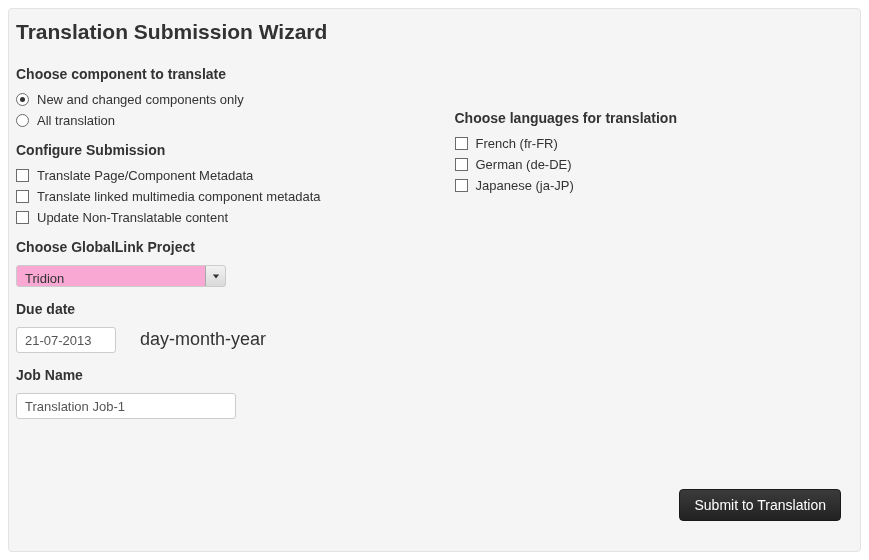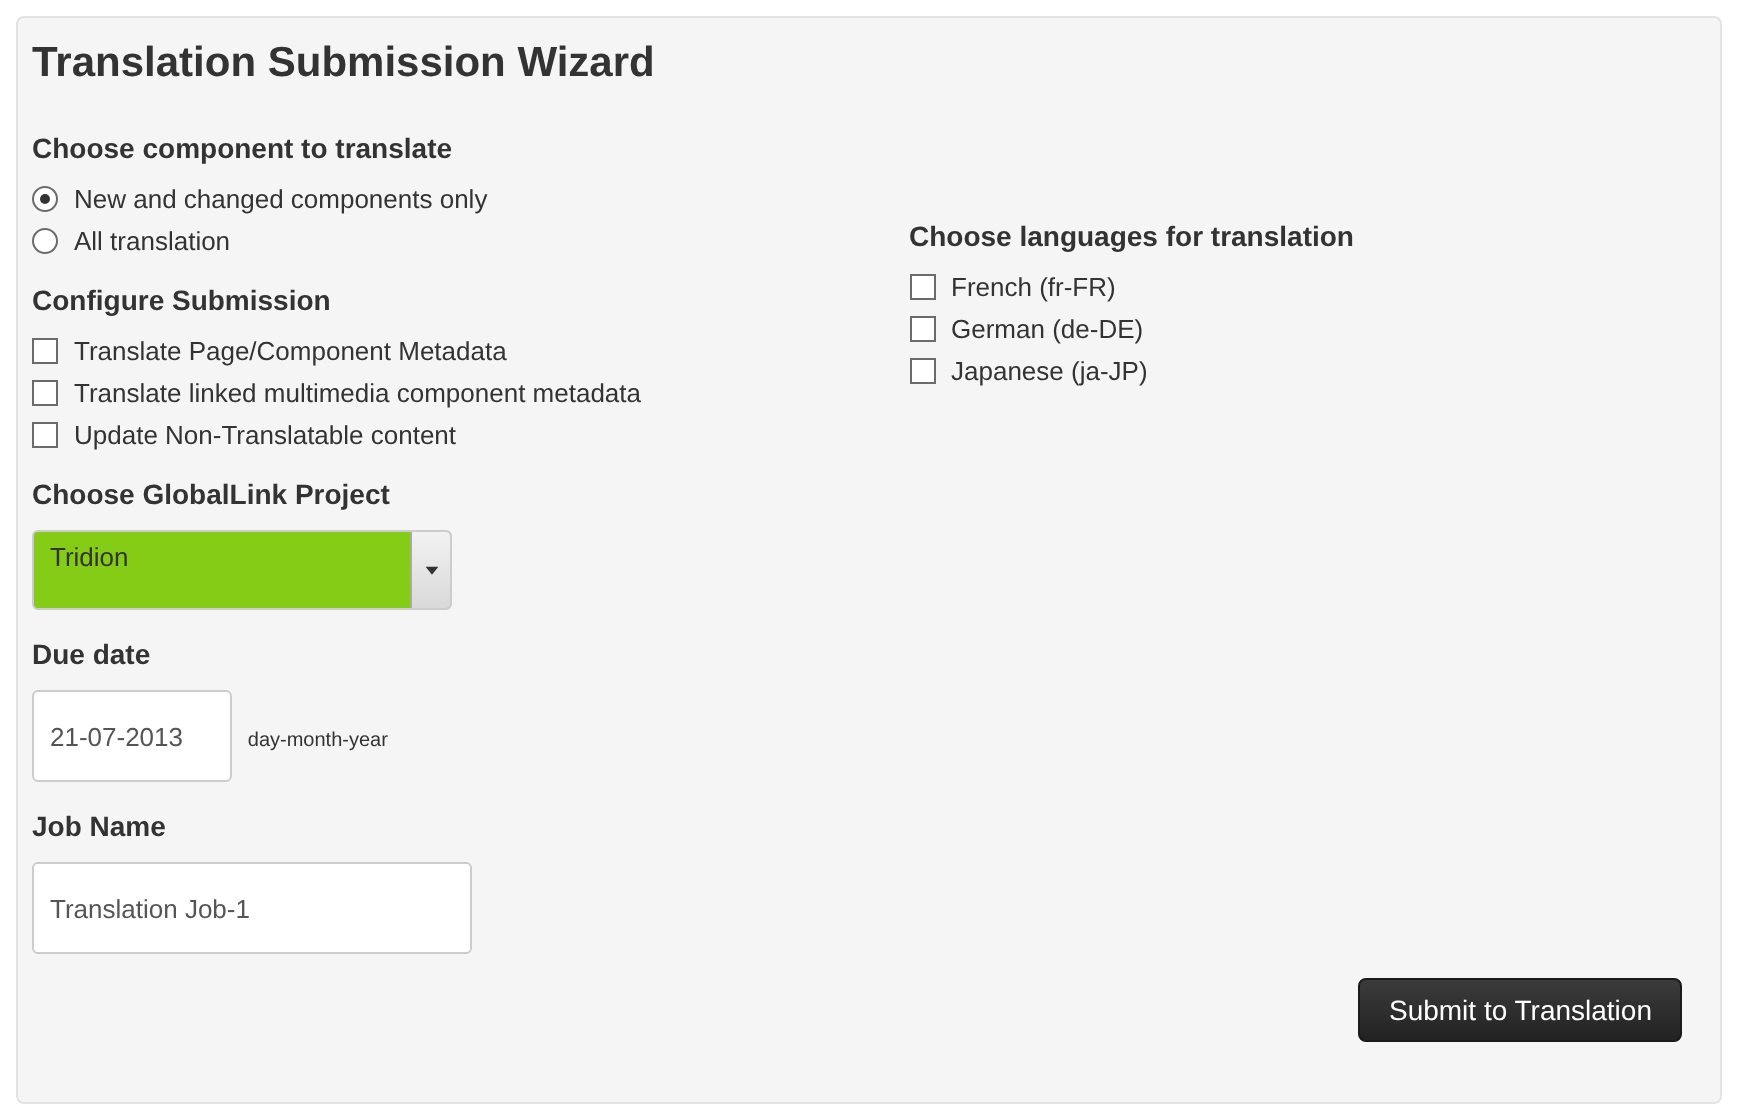--- a/index.html
+++ b/index.html
@@ -62,24 +62,24 @@
     content: "";
     width: 5px;
     height: 5px;
     background: #333;
     border-radius: 50%;
     display: block;
   }
   .select-wrap {
     display: inline-flex;
     border: 1px solid #ccc;
-    background: #84cc16;
+    background: #f9a8d4;
     border-radius: 3px;
     width: 210px;
-    height: 40px;
+    height: 22px;
     overflow: hidden;
     cursor: pointer;
   }
   .select-val {
     flex: 1;
     padding: 4px 8px;
     font-size: 13px;
     line-height: 18px;
   }
   .select-btn {
@@ -88,33 +88,33 @@
     background: linear-gradient(#f2f2f2, #d9d9d9);
     display: flex;
     align-items: center;
     justify-content: center;
   }
   .select-btn svg { width: 8px; height: 8px; }
   .text-input {
     border: 1px solid #ccc;
     background: #fff;
     border-radius: 3px;
-    height: 46px;
+    height: 26px;
     padding: 4px 8px;
     font-size: 13px;
     color: #555;
     display: inline-block;
     font-family: inherit;
   }
   .text-input.date { width: 100px; }
   .text-input.job { width: 220px; }
   .hint {
-    font-size: 10px;
-    color: #333;
-    margin-left: 4px;
+    font-size: 18px;
+    color: #333;
+    margin-left: 20px;
   }
   .field-block { margin-top: 14px; }
   .submit-btn {
     position: absolute;
     right: 19px;
     bottom: 30px;
     background: linear-gradient(#3b3b3b, #222);
     color: #fff;
     border: 1px solid #1a1a1a;
     border-radius: 4px;

